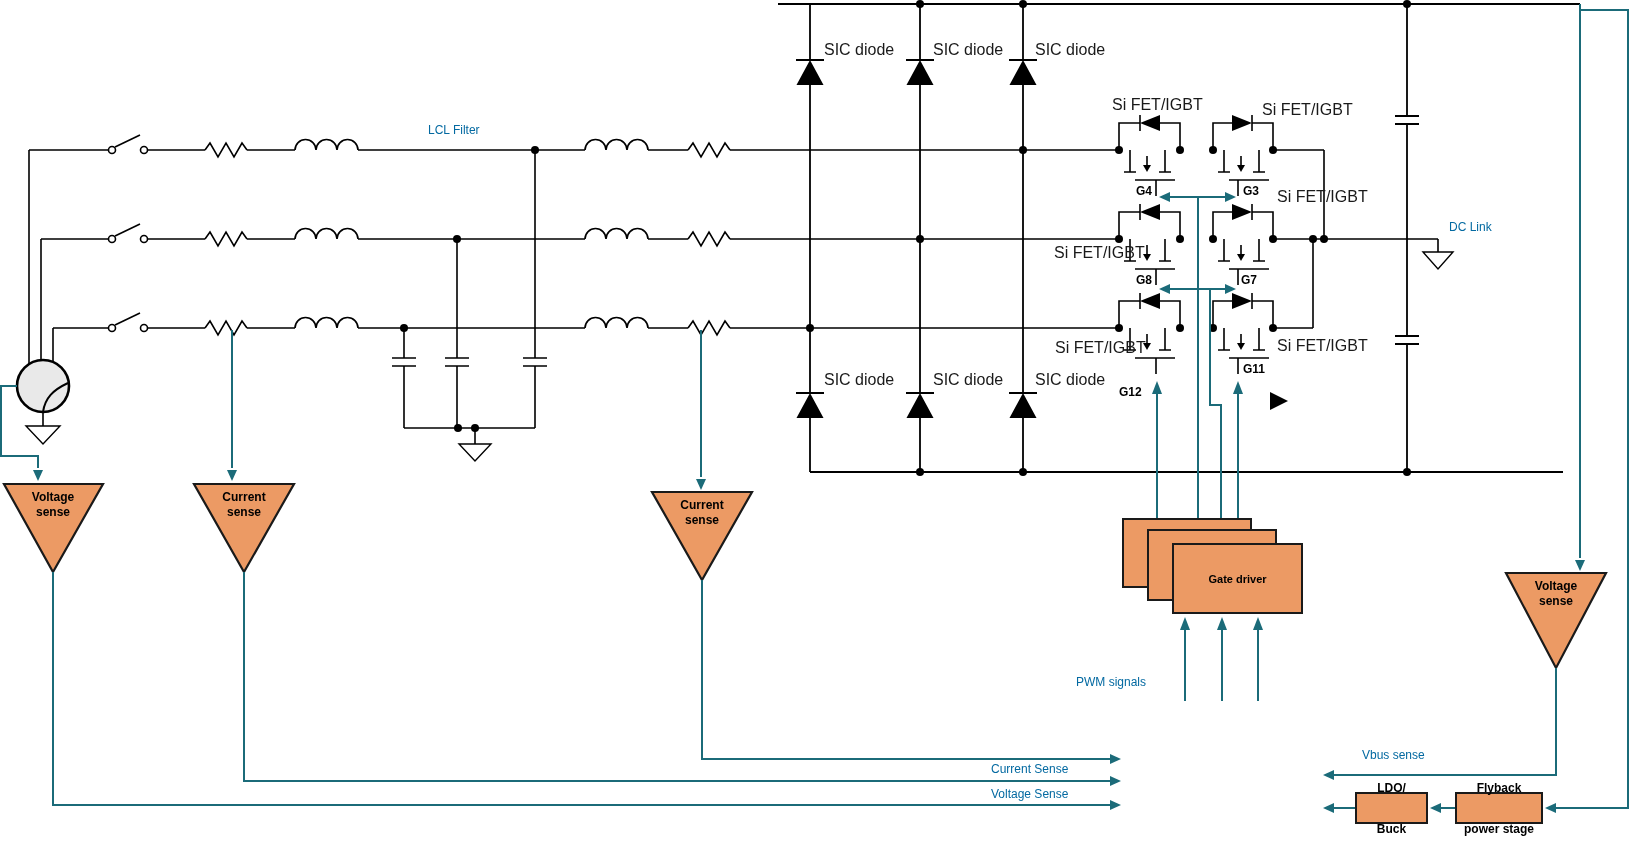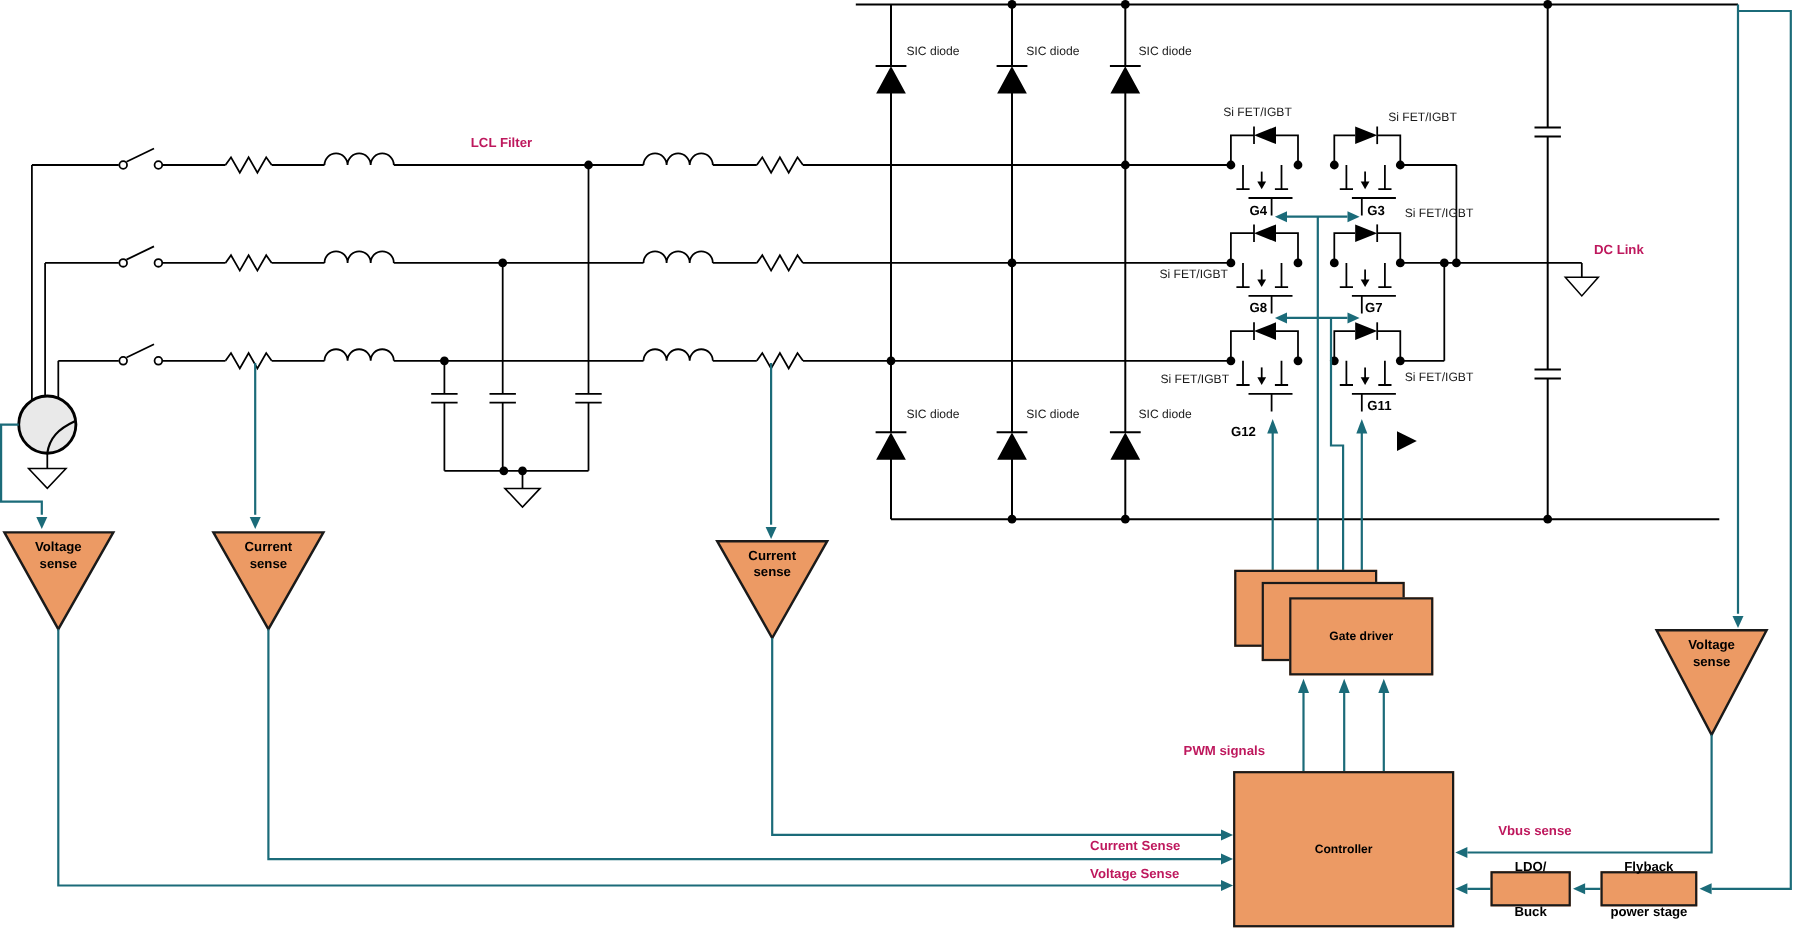--- a/index.html
+++ b/index.html
@@ -1,20 +1,20 @@
 <!DOCTYPE html>
 <html><head>
 <meta charset="utf-8">
 <style>
   html,body{margin:0;padding:0;background:#ffffff;}
   #stage{position:relative;width:1632px;height:845px;background:#fff;overflow:hidden;
          font-family:"Liberation Sans",sans-serif;}
   svg.wires{position:absolute;left:0;top:0;}
-  .lbl{position:absolute;color:#be185d;font-size:12px;font-weight:bold;white-space:nowrap;}
-  .lbl.reg{font-weight:normal;font-size:11px;color:#1a1a1a;}
+  .lbl{position:absolute;color:#0369a1;font-size:12px;font-weight:normal;white-space:nowrap;}
+  .lbl.reg{font-weight:normal;font-size:16px;color:#1a1a1a;}
   .tri-lbl{position:absolute;width:84px;text-align:center;color:#000;
            font-size:12px;font-weight:bold;line-height:15px;}
   .box{position:absolute;background:#EC9A64;border:2px solid #1a1a1a;box-sizing:border-box;}
   .box.center{display:flex;align-items:center;justify-content:center;
               font-size:11px;font-weight:bold;color:#000;}
   .box.two{display:flex;flex-direction:column;align-items:center;justify-content:center;
            font-size:12px;font-weight:bold;line-height:14px;color:#000;text-align:center;gap:27px;}
   .galbl{position:absolute;color:#000;font-size:12px;font-weight:bold;white-space:nowrap;}
 </style>
 </head>
@@ -193,23 +193,20 @@
     <polygon points="1225,284 1225,294 1236,289"></polygon>
   </g>
 </svg>
 
 <div class="box" style="left:1122px;top:518px;width:130px;height:70px;"></div>
 <div class="box" style="left:1147px;top:529px;width:130px;height:72px;"></div>
 <div class="box center" style="left:1172px;top:543px;width:131px;height:71px;">
   <span>Gate driver</span>
 </div>
 
-<div class="box center" style="left:1121px;top:701px;width:201px;height:142px;">
-  <span>Controller</span>
-</div>
 
 <div class="box two" style="left:1355px;top:792px;width:73px;height:32px;">
   <span>LDO/</span>
   <span>Buck</span>
 </div>
 
 <div class="box two" style="left:1455px;top:792px;width:88px;height:32px;">
   <span>Flyback</span>
   <span>power stage</span>
 </div>

